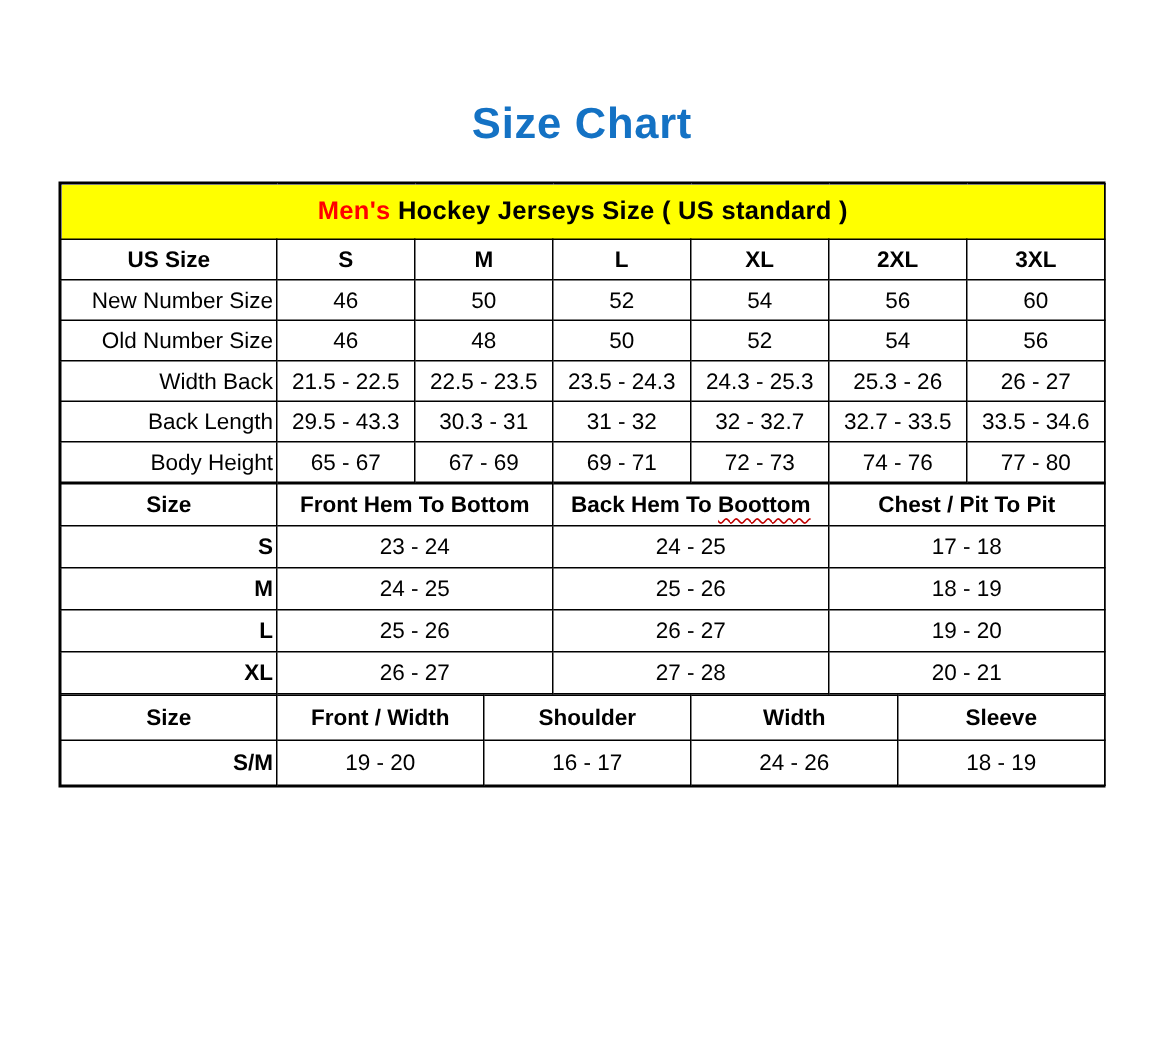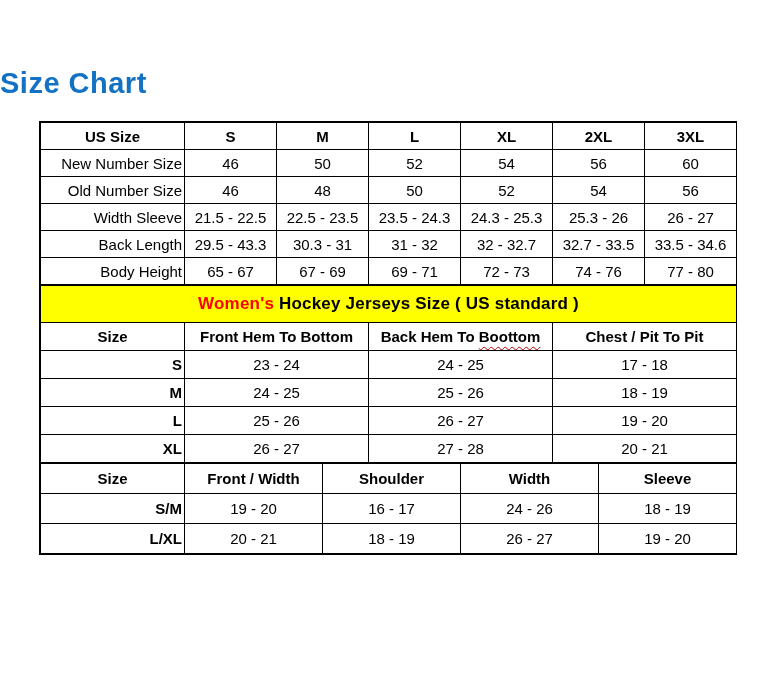--- a/index.html
+++ b/index.html
@@ -7,20 +7,21 @@
   body {
     width: 776px; height: 692px;
     background: #ffffff;
     font-family: "Liberation Sans", sans-serif;
     color: #000000;
     overflow: hidden;
   }
   .page-title {
     margin: 0;
     padding-top: 66px;
+    text-align: center;
     font-size: 29px;
     line-height: 34px;
     font-weight: 700;
     color: #1472c4;
     letter-spacing: 0.5px;
   }
   .tables-wrap {
     width: 698px;
     margin: 21px auto 0 auto;
     border: 1px solid #000000;
@@ -76,20 +77,23 @@
     <colgroup>
       <col style="width:144px">
         <col style="width:92px">
         <col style="width:92px">
         <col style="width:92px">
         <col style="width:92px">
         <col style="width:92px">
         <col style="width:92px">
     </colgroup>
     <thead>
+      <tr class="banner-row">
+        <th colspan="7"><span class="banner-highlight">Men's</span><span> Hockey Jerseys Size ( US standard )</span></th>
+      </tr>
       <tr class="cols-row">
         <th>US Size</th>
         <th>S</th>
         <th>M</th>
         <th>L</th>
         <th>XL</th>
         <th>2XL</th>
         <th>3XL</th>
       </tr>
     </thead>
@@ -106,21 +110,21 @@
       <tr>
         <td class="row-label">Old Number Size</td>
         <td>46</td>
         <td>48</td>
         <td>50</td>
         <td>52</td>
         <td>54</td>
         <td>56</td>
       </tr>
       <tr>
-        <td class="row-label">Width Sleeve</td>
+        <td class="row-label">Width Back</td>
         <td>21.5 - 22.5</td>
         <td>22.5 - 23.5</td>
         <td>23.5 - 24.3</td>
         <td>24.3 - 25.3</td>
         <td>25.3 - 26</td>
         <td>26 - 27</td>
       </tr>
       <tr>
         <td class="row-label">Back Length</td>
         <td>29.5 - 43.3</td>
@@ -143,23 +147,20 @@
   </table>
 
   <table class="womens">
     <colgroup>
       <col style="width:144px">
         <col style="width:184px">
         <col style="width:184px">
         <col style="width:184px">
     </colgroup>
     <thead>
-      <tr class="banner-row">
-        <th colspan="4"><span class="banner-highlight">Women's</span><span> Hockey Jerseys Size ( US standard )</span></th>
-      </tr>
       <tr class="cols-row">
         <th>Size</th>
         <th>Front Hem To Bottom</th>
         <th><span>Back Hem To </span><span class="wavy">Boottom</span></th>
         <th>Chest / Pit To Pit</th>
       </tr>
     </thead>
     <tbody>
       <tr>
         <td class="row-label">S</td>
@@ -206,23 +207,16 @@
       </tr>
     </thead>
     <tbody>
       <tr>
         <td class="row-label">S/M</td>
         <td>19 - 20</td>
         <td>16 - 17</td>
         <td>24 - 26</td>
         <td>18 - 19</td>
       </tr>
-      <tr>
-        <td class="row-label">L/XL</td>
-        <td>20 - 21</td>
-        <td>18 - 19</td>
-        <td>26 - 27</td>
-        <td>19 - 20</td>
-      </tr>
     </tbody>
   </table>
 
 </div>
 
 </body></html>

